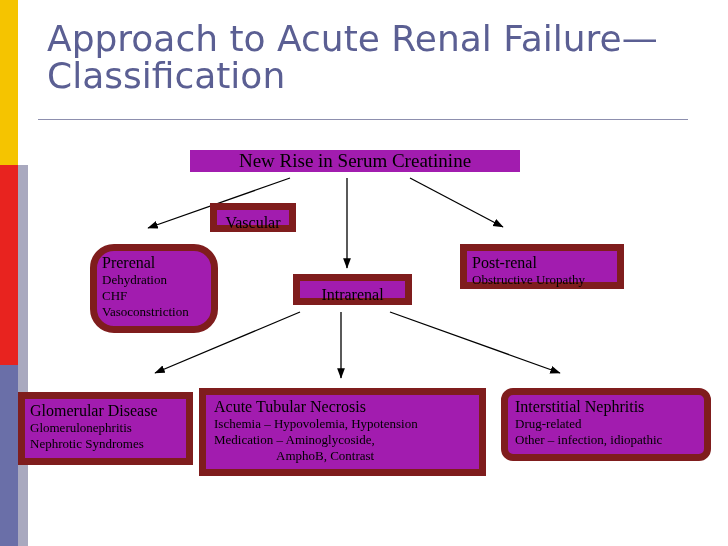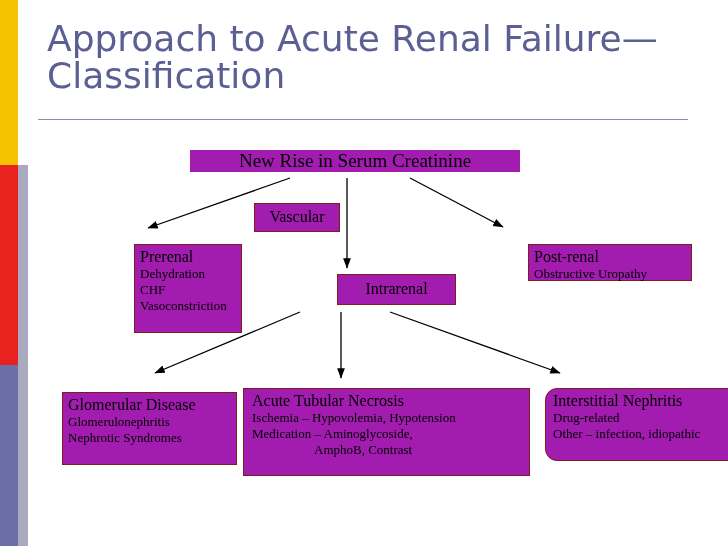--- a/index.html
+++ b/index.html
@@ -51,21 +51,21 @@
     width:728px; height:546px;
   }
   .canvas svg { position:absolute; left:0; top:0; }
 
   .node {
     position:absolute;
     box-sizing:border-box;
     background:#a21caf;
     font-family:Liberation Serif, serif;
   }
-  .boxed { border:1px solid #7f1d1d;margin-left:44px; }
+  .boxed { border:7px solid #7f1d1d; }
 
   .heading {
     font-size:19px;
     color:#000000;
     white-space:nowrap;
   }
 
   .n-title { font-size:16px; color:#000; }
   .n-sub   { font-size:13px; color:#000; }
 
@@ -82,26 +82,27 @@
     text-align:center;
   }
   #node-intrarenal {
     left:293px; top:274px;
     width:119px; height:31px;
     padding-top:5px;
     text-align:center;
   }
   #node-prerenal {
     left:90px; top:244px;
-    width:108px; height:89px;
+    width:128px; height:89px;
     padding:3px 0 0 5px;
+    border-radius:24px;
   }
   #node-postrenal {
-    left:484px; top:244px;
-    width:164px; height:37px;
+    left:460px; top:244px;
+    width:164px; height:45px;
     padding:3px 4px 0 5px;
   }
   #node-glomerular {
     left:18px; top:392px;
     width:175px; height:73px;
     padding:3px 0 13px 5px;
   }
   #node-atn {
     left:199px; top:388px;
     width:287px; height:88px;

